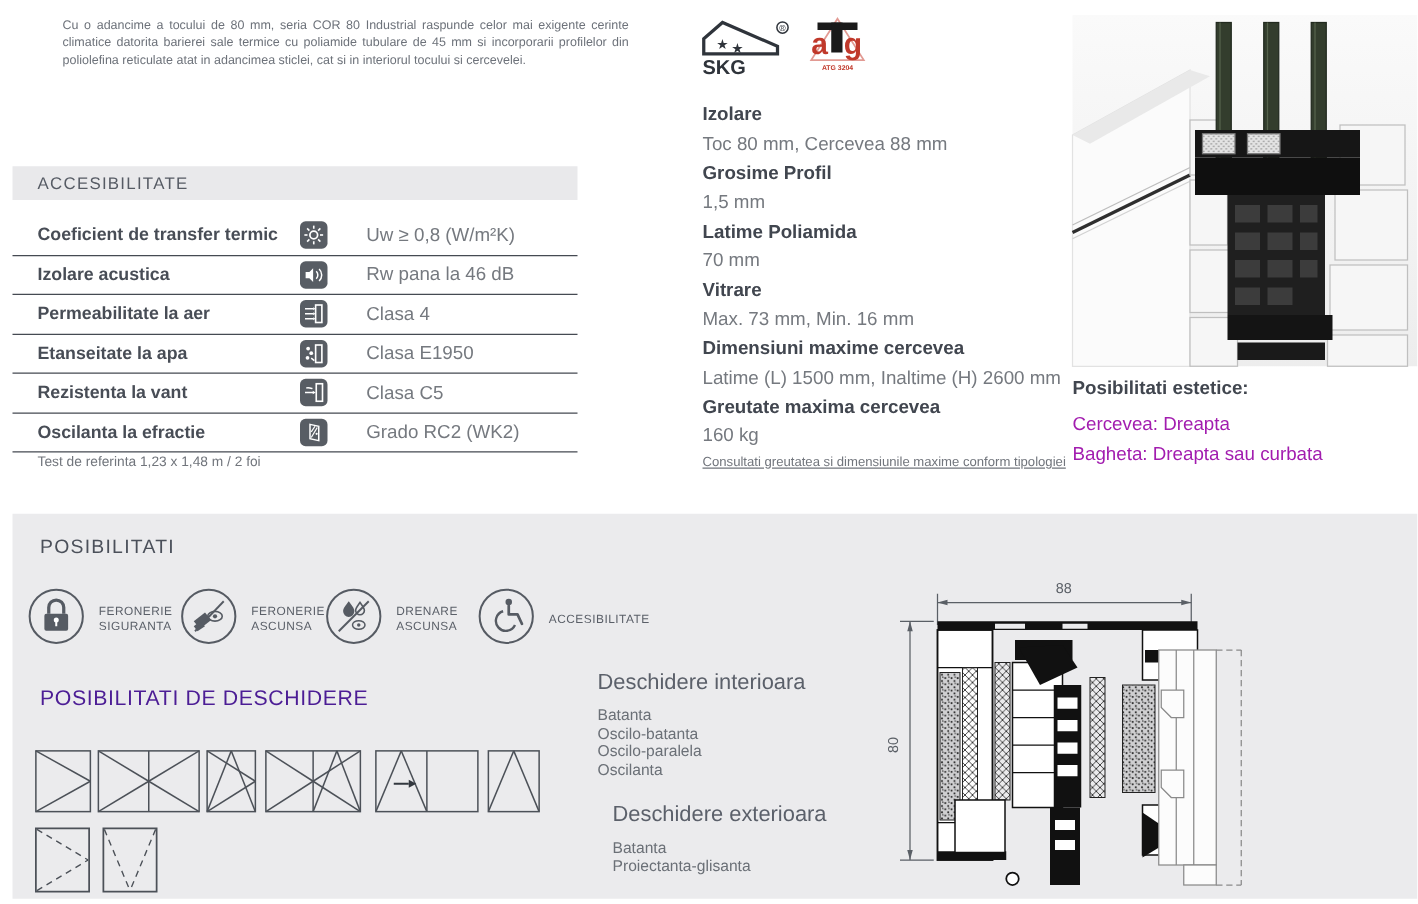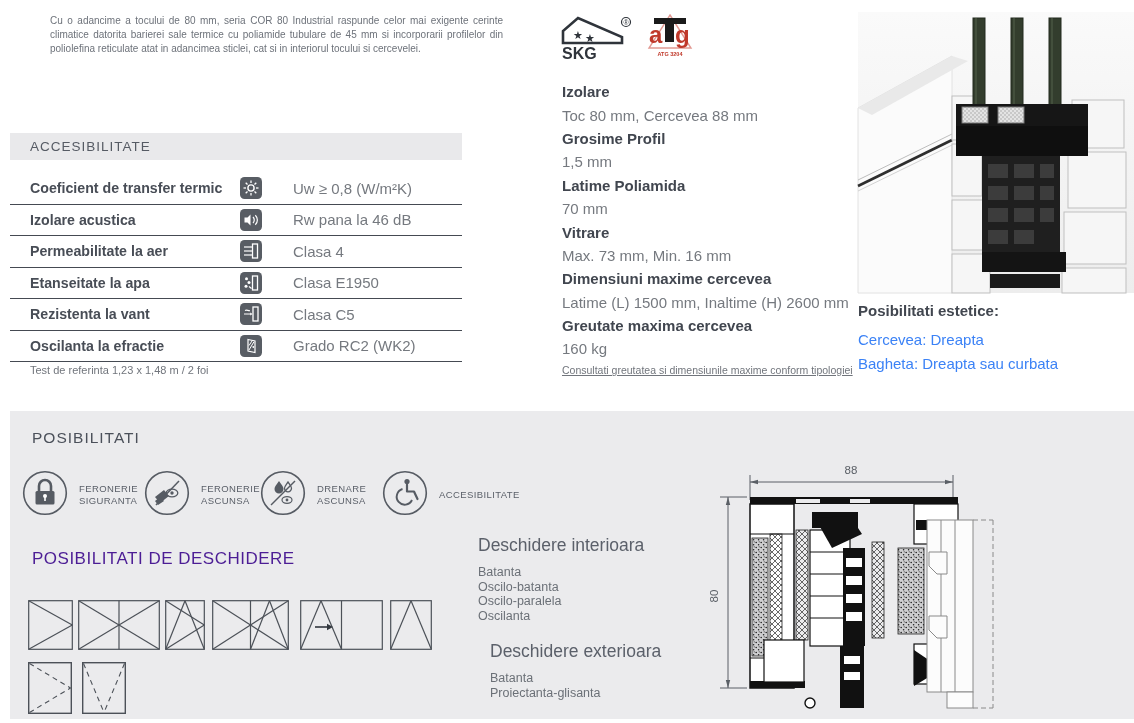--- a/index.html
+++ b/index.html
@@ -23,21 +23,21 @@
   
   .logos{left:560px;top:12px;display:flex;gap:14px;align-items:flex-start;}
   .specs{left:562px;top:80px;width:300px;}
   .spec-label{font-weight:bold;font-size:15px;color:#41464f;height:23.4px;display:flex;align-items:center;}
   .spec-value{font-size:15px;color:#75797f;height:23.4px;display:flex;align-items:center;}
   .spec-foot{left:562px;top:364px;width:310px;font-size:10.5px;color:#71757c;text-decoration:underline;}
   
   .photo{left:858px;top:12px;width:276px;height:281px;}
   .estetice{left:858px;top:302px;}
   .estetice .t{font-weight:bold;font-size:15px;color:#41464f;margin-bottom:9px;}
-  .estetice .l{font-size:15px;color:#3b82f6;line-height:24px;}
+  .estetice .l{font-size:15px;color:#a21caf;line-height:24px;}
   
   .panel{left:10px;top:411px;width:1124px;height:308px;background:#ebebed;overflow:hidden;}
   .panel-title{left:22px;top:18px;font-size:15.5px;letter-spacing:1px;color:#4b505a;}
   .feature{top:59px;display:flex;align-items:center;gap:11px;}
   .feature .lbl{font-size:9.5px;letter-spacing:.4px;color:#5a5f68;line-height:1.25;}
   .open-title{left:22px;top:138px;font-size:17px;letter-spacing:.5px;color:#4c1d95;}
   .diag{top:189px;}
   .diag2{top:251px;}
   .list-title{font-size:17.5px;color:#5b606a;font-weight:normal;}
   .list-items{margin-top:9px;font-size:12.5px;color:#6b7077;line-height:14.5px;}

